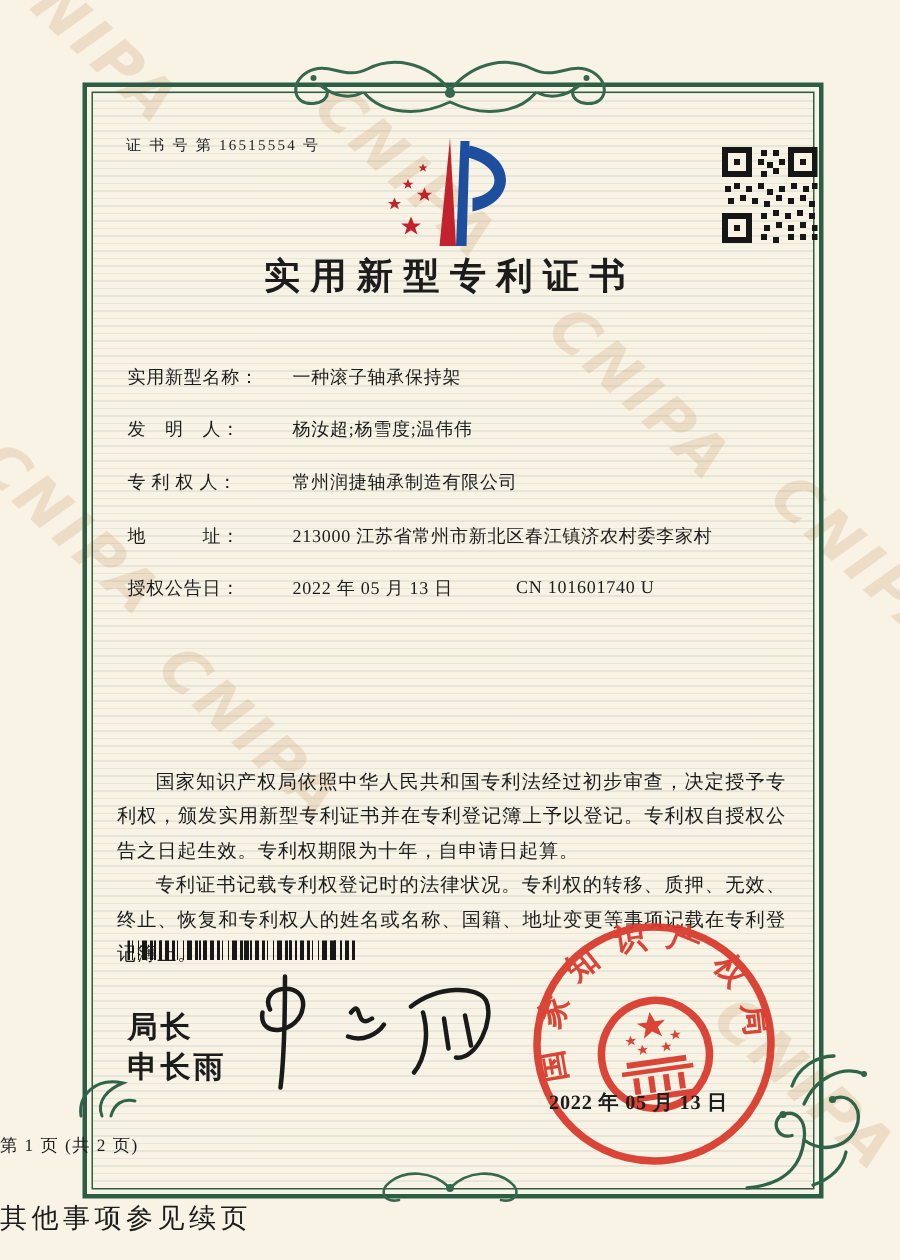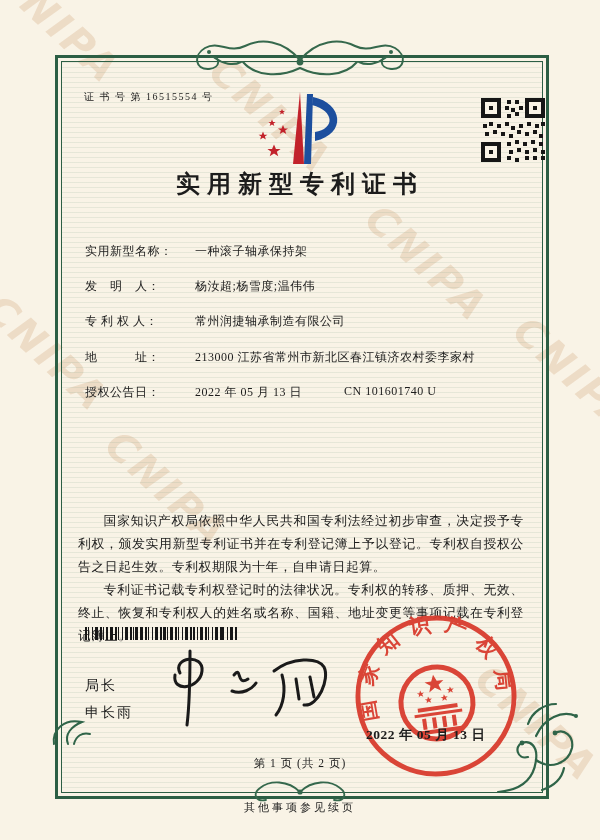--- a/index.html
+++ b/index.html
@@ -59,31 +59,31 @@
   }
   .body-text p{margin:0;text-indent:2em;}
   
   .barcode{
     position:absolute;left:85px;top:627px;width:153px;height:13px;
     background-image:
       repeating-linear-gradient(90deg,#171717 0 2px,transparent 2px 3px,#171717 3px 4px,transparent 4px 7px,#171717 7px 8px,transparent 8px 10px,#171717 10px 13px,transparent 13px 15px),
       repeating-linear-gradient(90deg,transparent 0 21px,#171717 21px 23px,transparent 23px 29px);
   }
   
-  .signatory{position:absolute;left:85px;top:672px;font-size:14px;font-weight:normal;letter-spacing:2px;line-height:27px;}
+  .signatory{position:absolute;left:85px;top:672px;font-size:20px;font-weight:bold;letter-spacing:2px;line-height:27px;}
   .signature{position:absolute;left:150px;top:645px;}
   
   .seal{position:absolute;left:351px;top:611px;z-index:5;}
   .seal-date{
     position:absolute;left:366px;top:726px;z-index:6;
     font-size:13.5px;font-weight:bold;color:#1d1d1d;letter-spacing:0.5px;white-space:nowrap;
   }
   
-  .page-info{position:absolute;left:0;top:756px;width:100%;text-align:center;font-size:11.5px;letter-spacing:1px;}
-  .continuation{position:absolute;left:0;top:800px;width:100%;text-align:center;font-size:11px;letter-spacing:3px;z-index:3;font-family:Liberation Mono, monospace;}
+  .page-info{position:absolute;left:0;top:756px;width:100%;font-size:11.5px;letter-spacing:1px;}
+  .continuation{position:absolute;left:0;top:800px;width:100%;text-align:left;font-size:18px;letter-spacing:3px;z-index:3;font-family:Liberation Mono, monospace;}
 </style>
 </head>
 <body>
 
 <div class="page">
 
   <span class="wm wm1">CNIPA</span>
   <span class="wm wm2">CNIPA</span>
   <span class="wm wm3">CNIPA</span>
   <span class="wm wm4">CNIPA</span>

